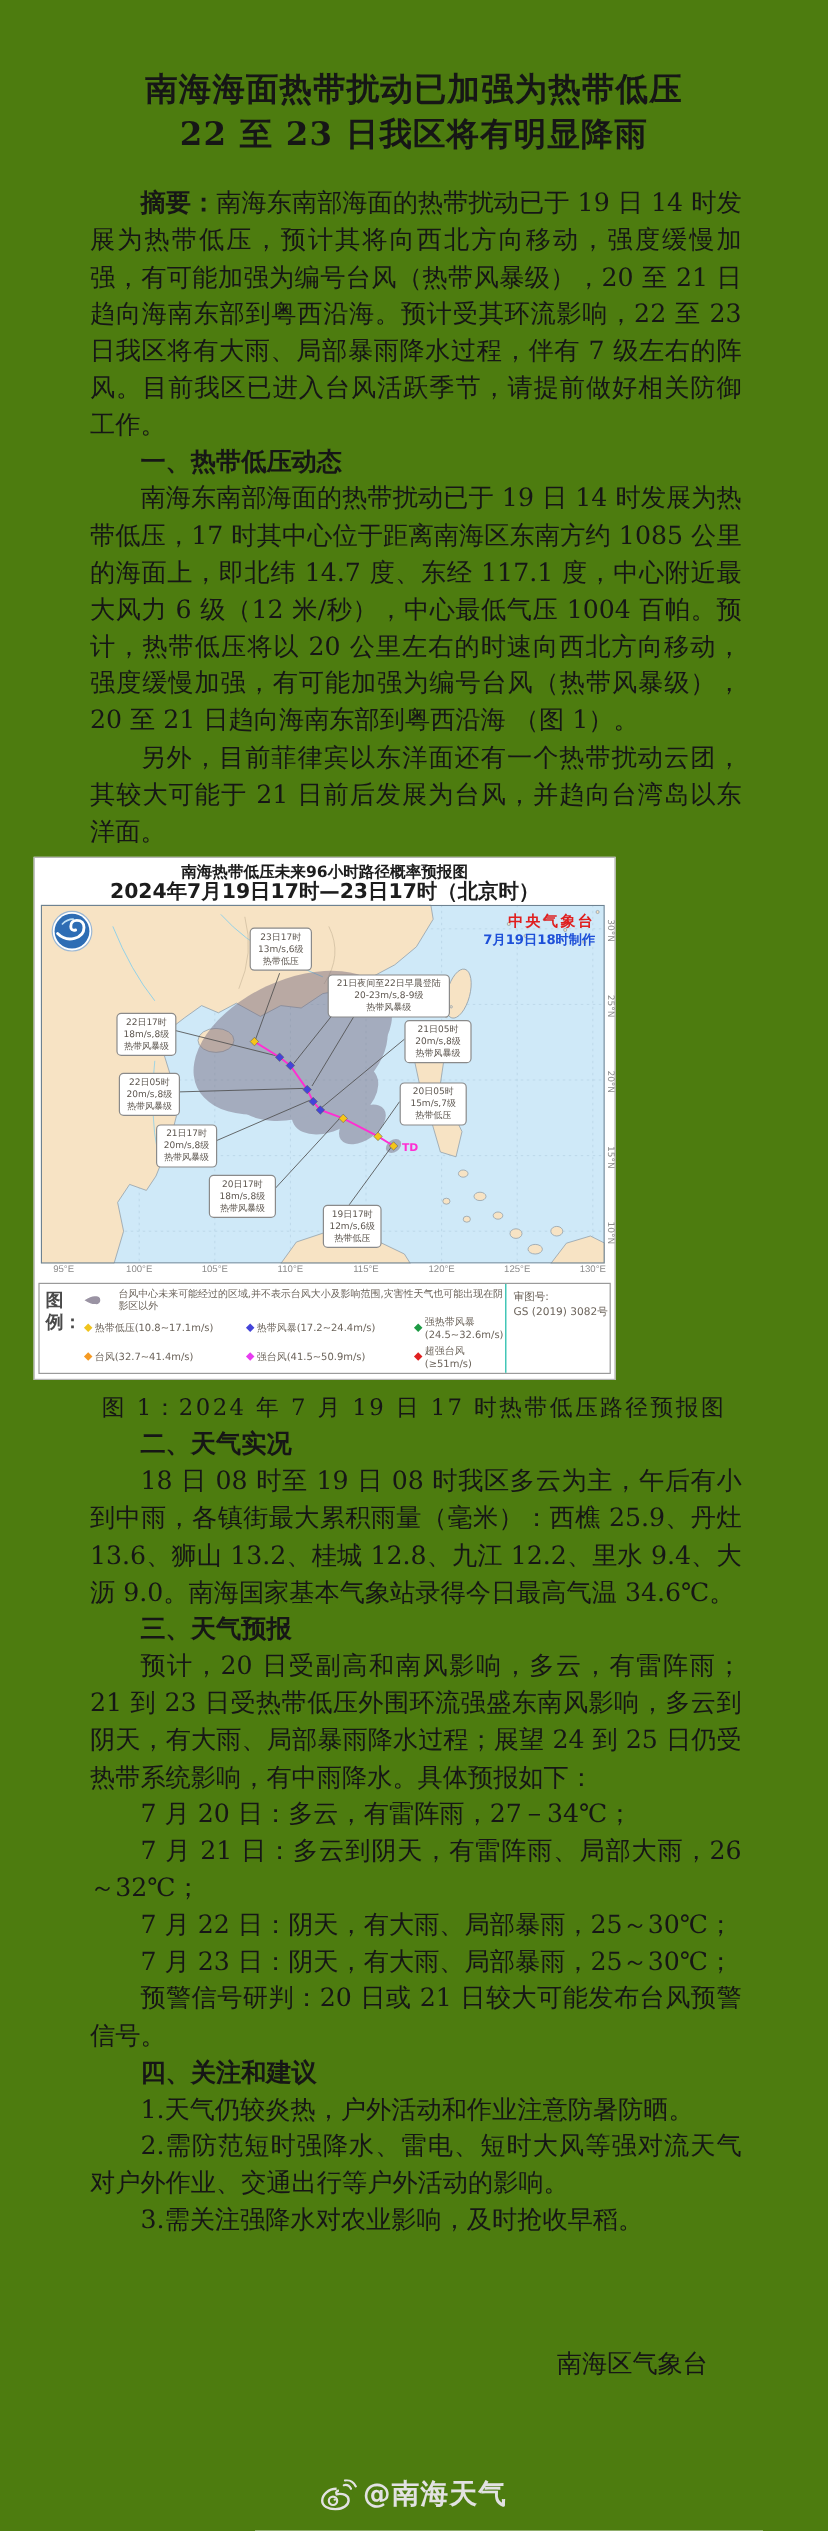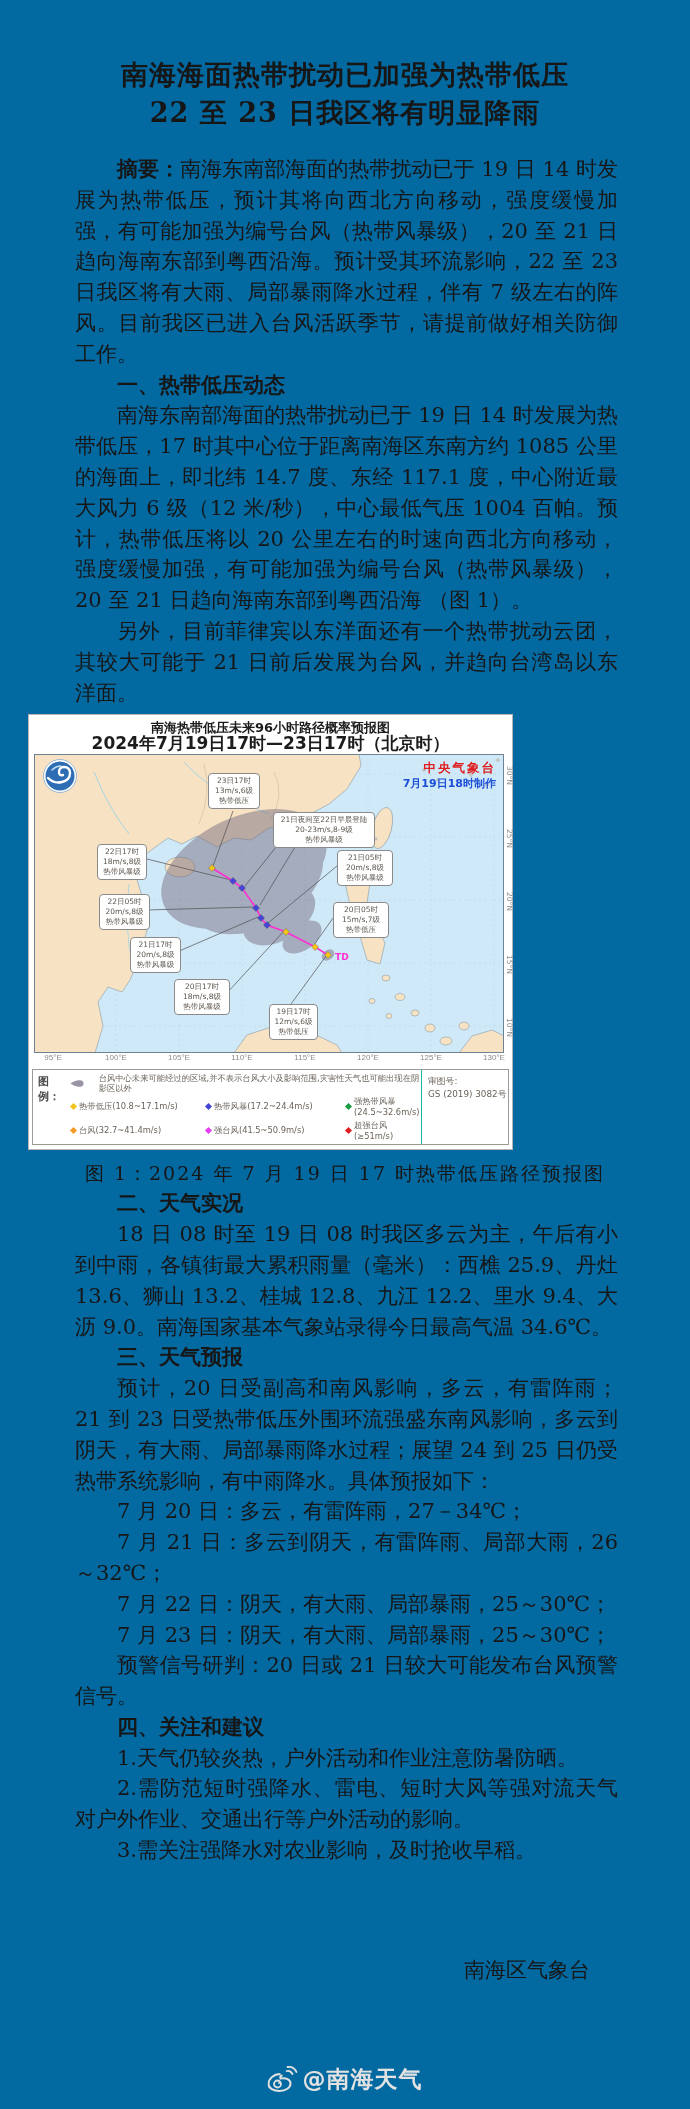--- a/index.html
+++ b/index.html
@@ -1,16 +1,16 @@
 <!DOCTYPE html>
 <html><head>
 <meta charset="utf-8">
 <style>
   html,body{margin:0;padding:0;background:#fff;}
-  .page{position:relative;width:690px;height:2109px;background:#0369a1;overflow:hidden;
+  .page{position:relative;width:690px;height:2109px;background:#4d7c0f;overflow:hidden;
         font-family:"DejaVu Serif","Liberation Serif",serif;color:#161616;}
   .doc-title{margin:56px 70px 0;text-align:center;font-weight:bold;
              font-size:27px;line-height:38px;letter-spacing:1px;}
   .textblock{margin:0 72px 0 75px;}
   .body-p{margin:0;font-size:21px;line-height:30.8px;text-align:justify;text-indent:2em;}
   .first-after-title{margin-top:22px;}
   .sec-heading{margin:0;font-size:21px;line-height:30.8px;font-weight:bold;text-indent:2em;
                font-family:"DejaVu Sans","Liberation Sans",sans-serif;}
   .abstract-label{font-family:"DejaVu Sans","Liberation Sans",sans-serif;font-weight:bold;}
 
@@ -32,21 +32,21 @@
   .td-mark{position:absolute;left:301px;top:198px;z-index:3;color:#ff2fd2;font-weight:bold;
            font-size:9px;font-family:"DejaVu Sans","Liberation Sans",sans-serif;}
   .cma-logo{position:absolute;left:8px;top:4px;z-index:3;}
   .lat{position:absolute;left:471px;color:#8b8b8b;font-size:7.5px;writing-mode:vertical-rl;
        font-family:"DejaVu Sans","Liberation Sans",sans-serif;}
   .xticks{position:relative;width:470px;height:13px;margin-left:5px;}
   .xticks span{position:absolute;top:0;transform:translateX(-50%);color:#8b8b8b;font-size:8px;
                font-family:Liberation Sans, sans-serif;}
   .legend{display:flex;border:1px solid #9a9a9a;margin:3px 3px 4px;
           font-family:"DejaVu Sans","Liberation Sans",sans-serif;color:#6b635a;}
-  .leg-left{width:32px;padding:4px 0 0 5px;font-size:11px;font-weight:bold;color:#4a4a4a;}
+  .leg-left{width:32px;padding:4px 0 0 5px;font-size:15px;font-weight:bold;color:#4a4a4a;}
   .leg-mid{flex:1;padding:3px 0 3px 0;}
   .leg-note{display:flex;align-items:center;gap:15px;font-size:8.3px;line-height:10px;}
   .leg-grid{display:grid;grid-template-columns:135px 140px auto;row-gap:3px;margin-top:3px;font-size:8.3px;}
   .li{display:flex;align-items:center;}
   .ldot{display:inline-block;width:5px;height:5px;transform:rotate(45deg);margin:0 3px 0 1px;flex:none;}
   .leg-right{width:80px;border-left:1px solid #14b8a6;padding:5px 0 0 6px;font-size:8.8px;line-height:13px;}
   .fig-caption{margin-top:8px;text-align:center;font-size:19px;line-height:30px;letter-spacing:2px;}
 
   .signature{margin:88px 100px 0 0;text-align:right;font-size:21px;line-height:33px;}
   .watermark{position:absolute;top:2066px;left:50%;transform:translateX(-50%);

